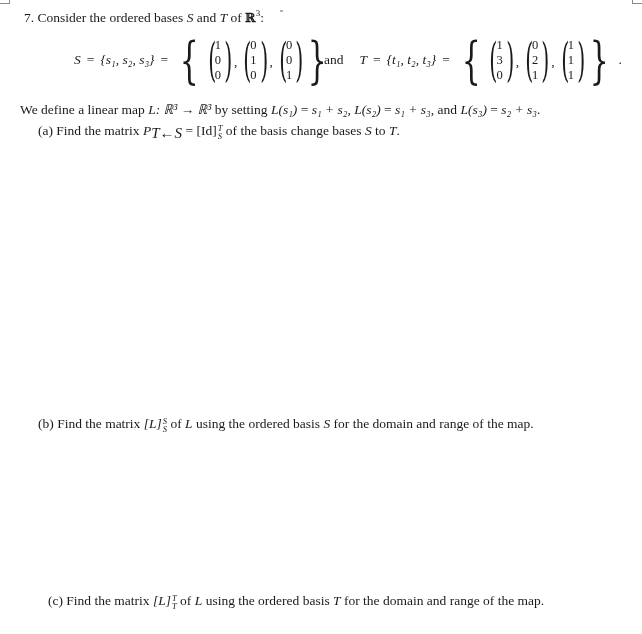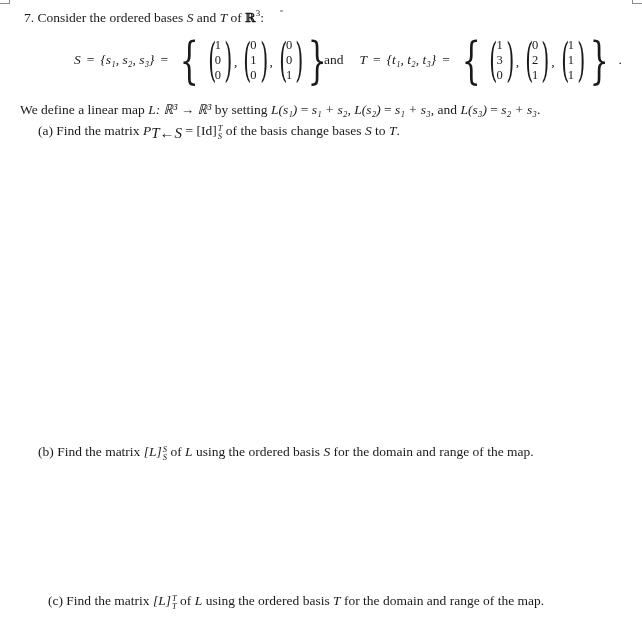--- a/index.html
+++ b/index.html
@@ -11,21 +11,21 @@
   }
   .crop-mark { position: absolute; border-color: #8a8a8a; border-style: solid; width: 9px; height: 3px; }
   .crop-tl { left: 0; top: 0; border-width: 0 1px 1px 0; }
   .crop-tr { right: 0; top: 0; border-width: 0 0 1px 1px; }
   .dot-mark { position: absolute; left: 280px; top: 10px; width: 3px; height: 2px; background: #6f7ea8; opacity: .6; }
 
   .line { position: absolute; white-space: nowrap; }
   .q-title { left: 24px; top: 10px; }
   .def-line { left: 20px; top: 100px; }
   .part-a { left: 38px; top: 123px; }
-  .part-b { left: 38px; top: 444px; }
+  .part-b { left: 38px; top: 416px; }
   .part-c { left: 48px; top: 593px; }
 
   i, .it { font-style: italic; }
   sub { font-size: 15px; vertical-align: -3px; line-height: 0; }
   sup { font-size: 9px; vertical-align: 6px; line-height: 0; }
   .supsub { display: inline-block; vertical-align: -4px; line-height: 8px; font-size: 8.5px; font-style: italic; text-align: left; margin-left: 1px; }
   .supsub span { display: block; }
   .bb { font-family: "DejaVu Serif", serif; font-weight: bold; font-size: 12.5px; }
 
   

